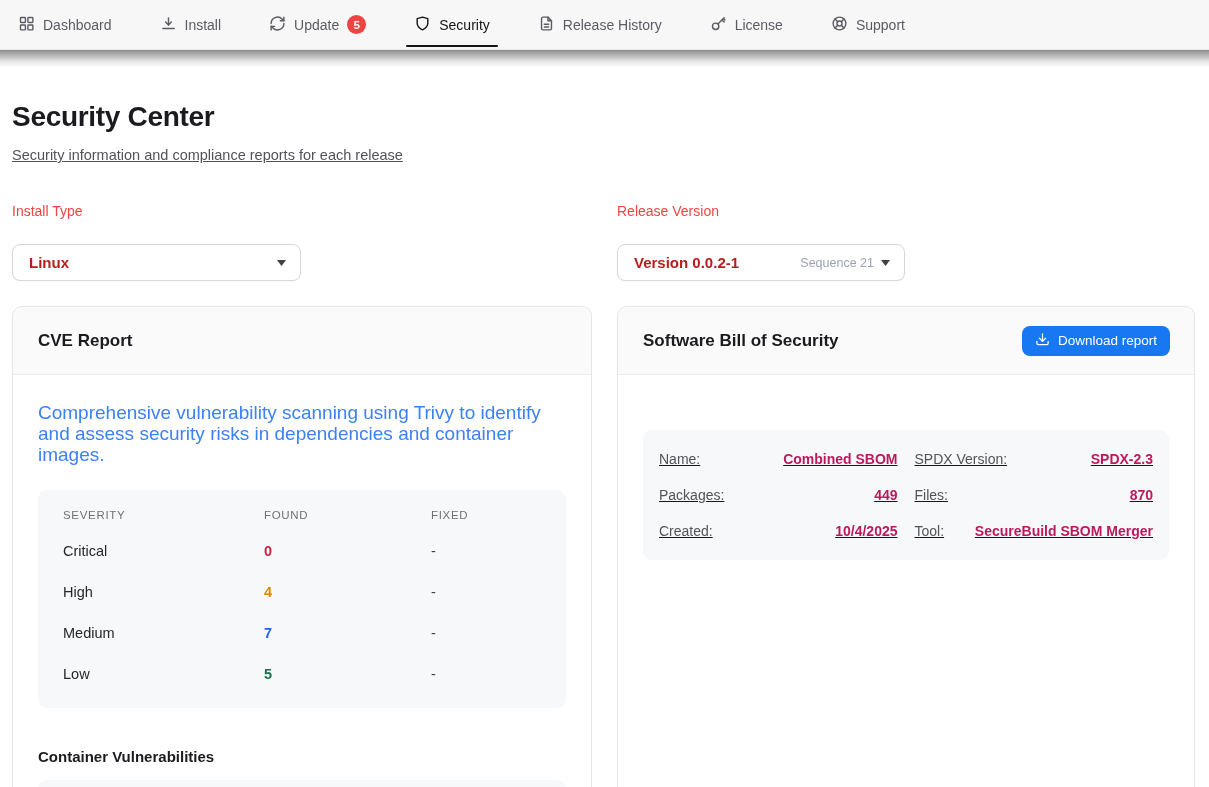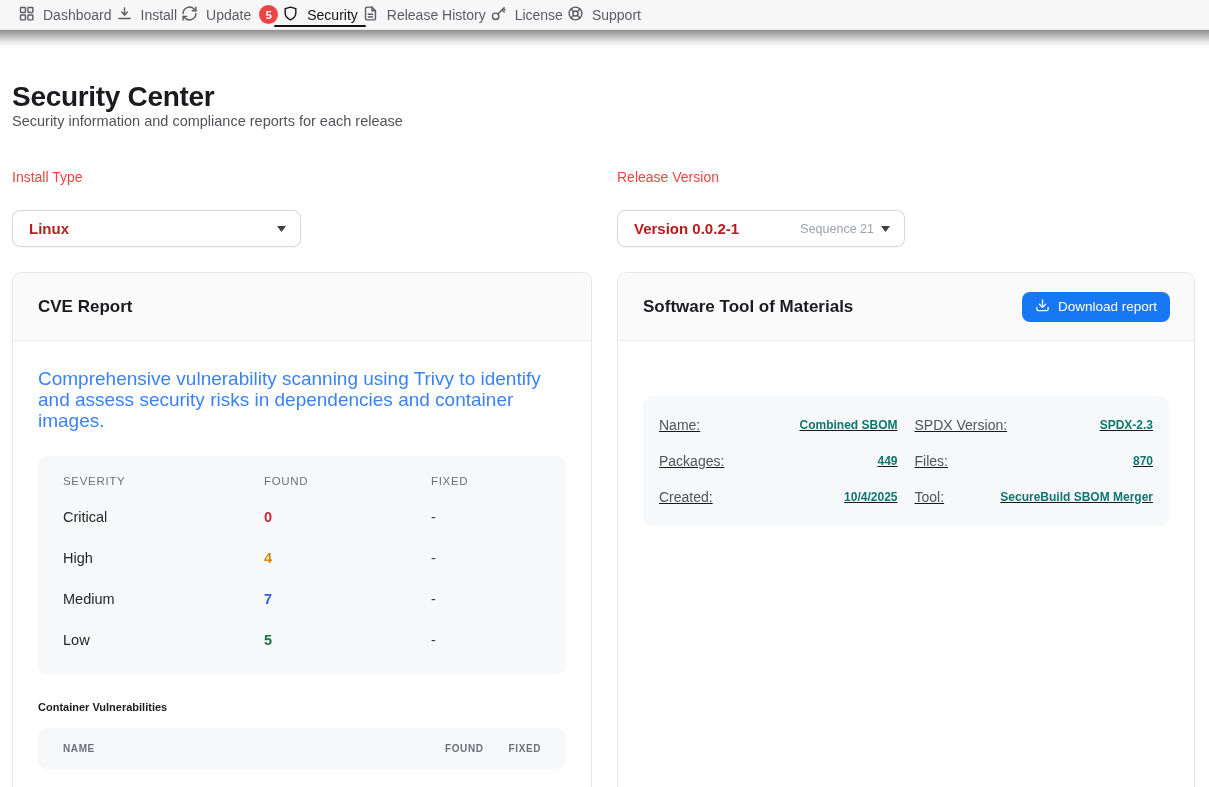--- a/index.html
+++ b/index.html
@@ -1,39 +1,39 @@
 <!DOCTYPE html>
 <html><head>
 <meta charset="utf-8">
 <style>
   * { margin: 0; padding: 0; box-sizing: border-box; }
   html, body { width: 1209px; height: 787px; overflow: hidden; background: #fff;
     font-family: "Liberation Sans", "DejaVu Sans", sans-serif; color: #18181b; }
 
   
-  .nav { height: 30px; background: #f7f7f8; border-bottom: 1px solid #e7e7ea;
-    display: flex; align-items: stretch; padding-left: 16px; }
+  .nav { height: 50px; background: #f7f7f8; border-bottom: 1px solid #e7e7ea;
+    display: flex; align-items: stretch; padding-left: 16px; gap: 44px; }
   .nav-item { position: relative; display: flex; align-items: center; gap: 8px;
     background: none; border: none; cursor: pointer; font: 500 14px "Liberation Sans", sans-serif;
     color: #5b5b63; padding: 0 2px; }
   .nav-item svg { width: 17px; height: 17px; stroke: currentColor; fill: none;
     stroke-width: 2; stroke-linecap: round; stroke-linejoin: round; }
   .nav-item.active { color: #141417; }
   .nav-item.active::after { content: ""; position: absolute; left: -6px; right: -6px;
     bottom: 2px; height: 2.5px; background: #141417; border-radius: 2px; }
   .badge { min-width: 19px; height: 19px; border-radius: 10px; background: #ef4444;
     color: #fff; font-size: 11.5px; font-weight: 700; display: inline-flex;
     align-items: center; justify-content: center; padding: 0 5px; }
 
   .header-shadow { height: 17px; background: linear-gradient(to bottom, #8d8d8d, #e9e9e9 70%, #fdfdfd); }
 
   
   .page { padding: 34px 14px 0 12px; }
   .page-title { font-size: 28px; font-weight: 700; letter-spacing: -0.3px; color: #1b1b1f; }
-  .page-subtitle { font-size: 14.5px; color: #52525b; }
+  .page-subtitle { margin-top: 14px; font-size: 14.5px; color: #52525b; text-decoration: underline; }
 
   .filters { margin-top: 40px; display: grid; grid-template-columns: 580px 578px; column-gap: 25px; }
   .filter-label { font-size: 14px; color: #ef4444; margin-bottom: 25px; }
   .select { width: 289px; height: 37px; background: #fff; border: 1px solid #d6d6db;
     border-radius: 8px; display: flex; align-items: center; justify-content: space-between;
     padding: 0 14px 0 16px; cursor: pointer; box-shadow: 0 1px 2px rgba(0,0,0,0.03); }
   .select-value { font-size: 15px; font-weight: 700; color: #b91c1c; }
   .select-hint { font-size: 12.5px; color: #9ca3af; margin-left: auto; margin-right: 7px; text-align: right; }
   .caret { width: 9px; height: 6px; fill: #3f3f46; flex: none; }
   .select-wide { width: 288px; }
@@ -56,39 +56,39 @@
     padding: 2px 0 9px; }
   .sev-row { padding: 12.5px 0; }
   .sev-name { font-size: 14.5px; color: #27272a; }
   .sev-found { font-size: 14.5px; font-weight: 700; }
   .sev-fixed { font-size: 14.5px; color: #3f3f46; }
   .c-critical { color: #c2273f; }
   .c-high { color: #d98a06; }
   .c-medium { color: #2563eb; }
   .c-low { color: #157347; }
 
-  .cv-title { margin-top: 27px; font-size: 11px; font-weight: 700; color: #1b1b1f; }
+  .cv-title { margin-top: 40px; font-size: 15px; font-weight: 700; color: #1b1b1f; }
   .cv-head { margin-top: 15px; background: #f7f8fa; border-radius: 9px; height: 41px;
     display: flex; align-items: center; padding: 0 25px; gap: 25px; }
   .cv-head span { font-size: 10px; font-weight: 700; letter-spacing: 0.06em; color: #6f6f78; }
   .cv-head .grow { flex: 1; }
 
   
   .btn-primary { display: inline-flex; align-items: center; gap: 8px; background: #1877f2;
     color: #fff; border: none; border-radius: 8px; height: 30px; padding: 0 13px;
     font: 500 13.5px "Liberation Sans", sans-serif; cursor: pointer; }
   .btn-primary svg { width: 15px; height: 15px; stroke: #fff; fill: none;
     stroke-width: 2; stroke-linecap: round; stroke-linejoin: round; }
 
   .info-box { margin-top: 28px; background: #f7f8fa; border-radius: 9px;
     padding: 11px 16px; display: grid; grid-template-columns: 1fr 1fr; column-gap: 17px; text-decoration: underline; }
   .info-cell { display: flex; align-items: center; justify-content: space-between;
     gap: 10px; height: 36px; }
   .info-label { font-size: 14px; color: #52525b; white-space: nowrap; }
-  .info-value { font-size: 12px; font-weight: 700; color: #0f766e; text-align: right; white-space: nowrap; }
+  .info-value { font-size: 14px; font-weight: 700; color: #be185d; text-align: right; white-space: nowrap; }
 </style>
 </head>
 <body>
 
 <nav class="nav">
   <button class="nav-item">
     <span>
       <svg viewBox="0 0 24 24">
           <rect x="3.5" y="3.5" width="7" height="7" rx="1"></rect>
           <rect x="14" y="3.5" width="7" height="7" rx="1"></rect>
@@ -233,21 +233,21 @@
         <div class="cv-head">
           <span class="grow">NAME</span>
           <span>FOUND</span>
           <span>FIXED</span>
         </div>
       </div>
     </section>
 
     <section class="card">
       <div class="card-header">
-        <h2 class="card-title">Software Tool of Materials</h2>
+        <h2 class="card-title">Software Bill of Security</h2>
         <button class="btn-primary">
           <span>
             <svg viewBox="0 0 24 24">
                 <path d="M21 15v3a2 2 0 0 1-2 2H5a2 2 0 0 1-2-2v-3"></path>
                 <path d="m7 10 5 5 5-5"></path>
                 <path d="M12 15V3"></path>
               </svg>
           </span>
           <span>Download report</span>
         </button>

